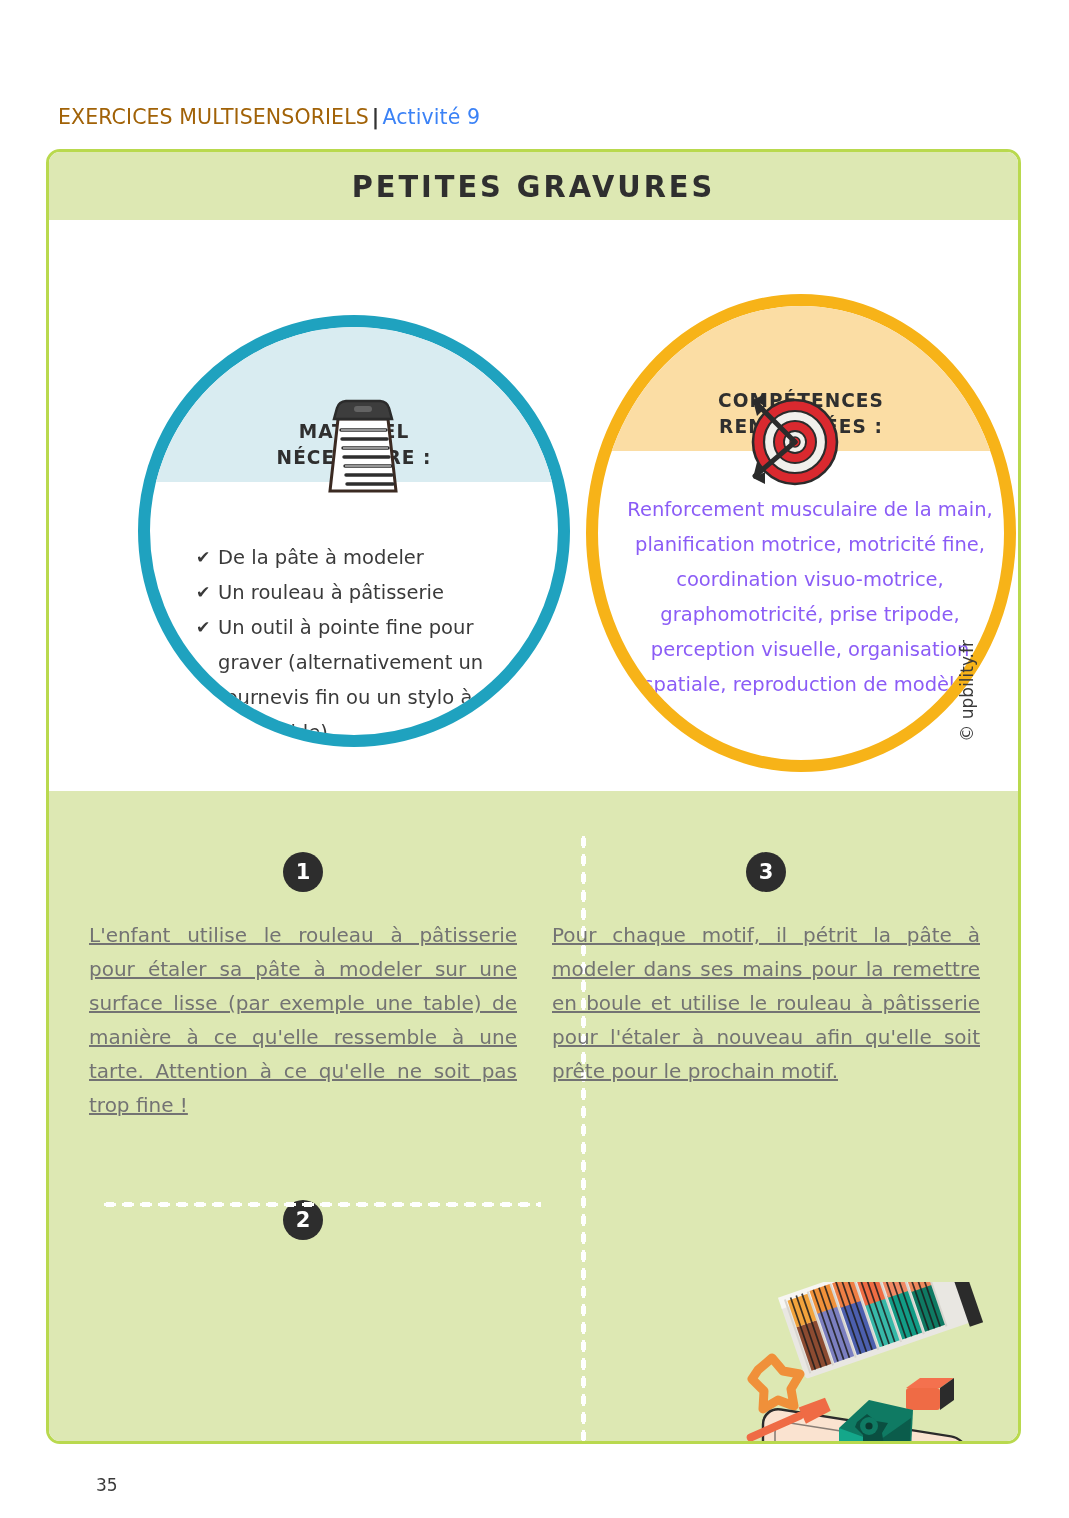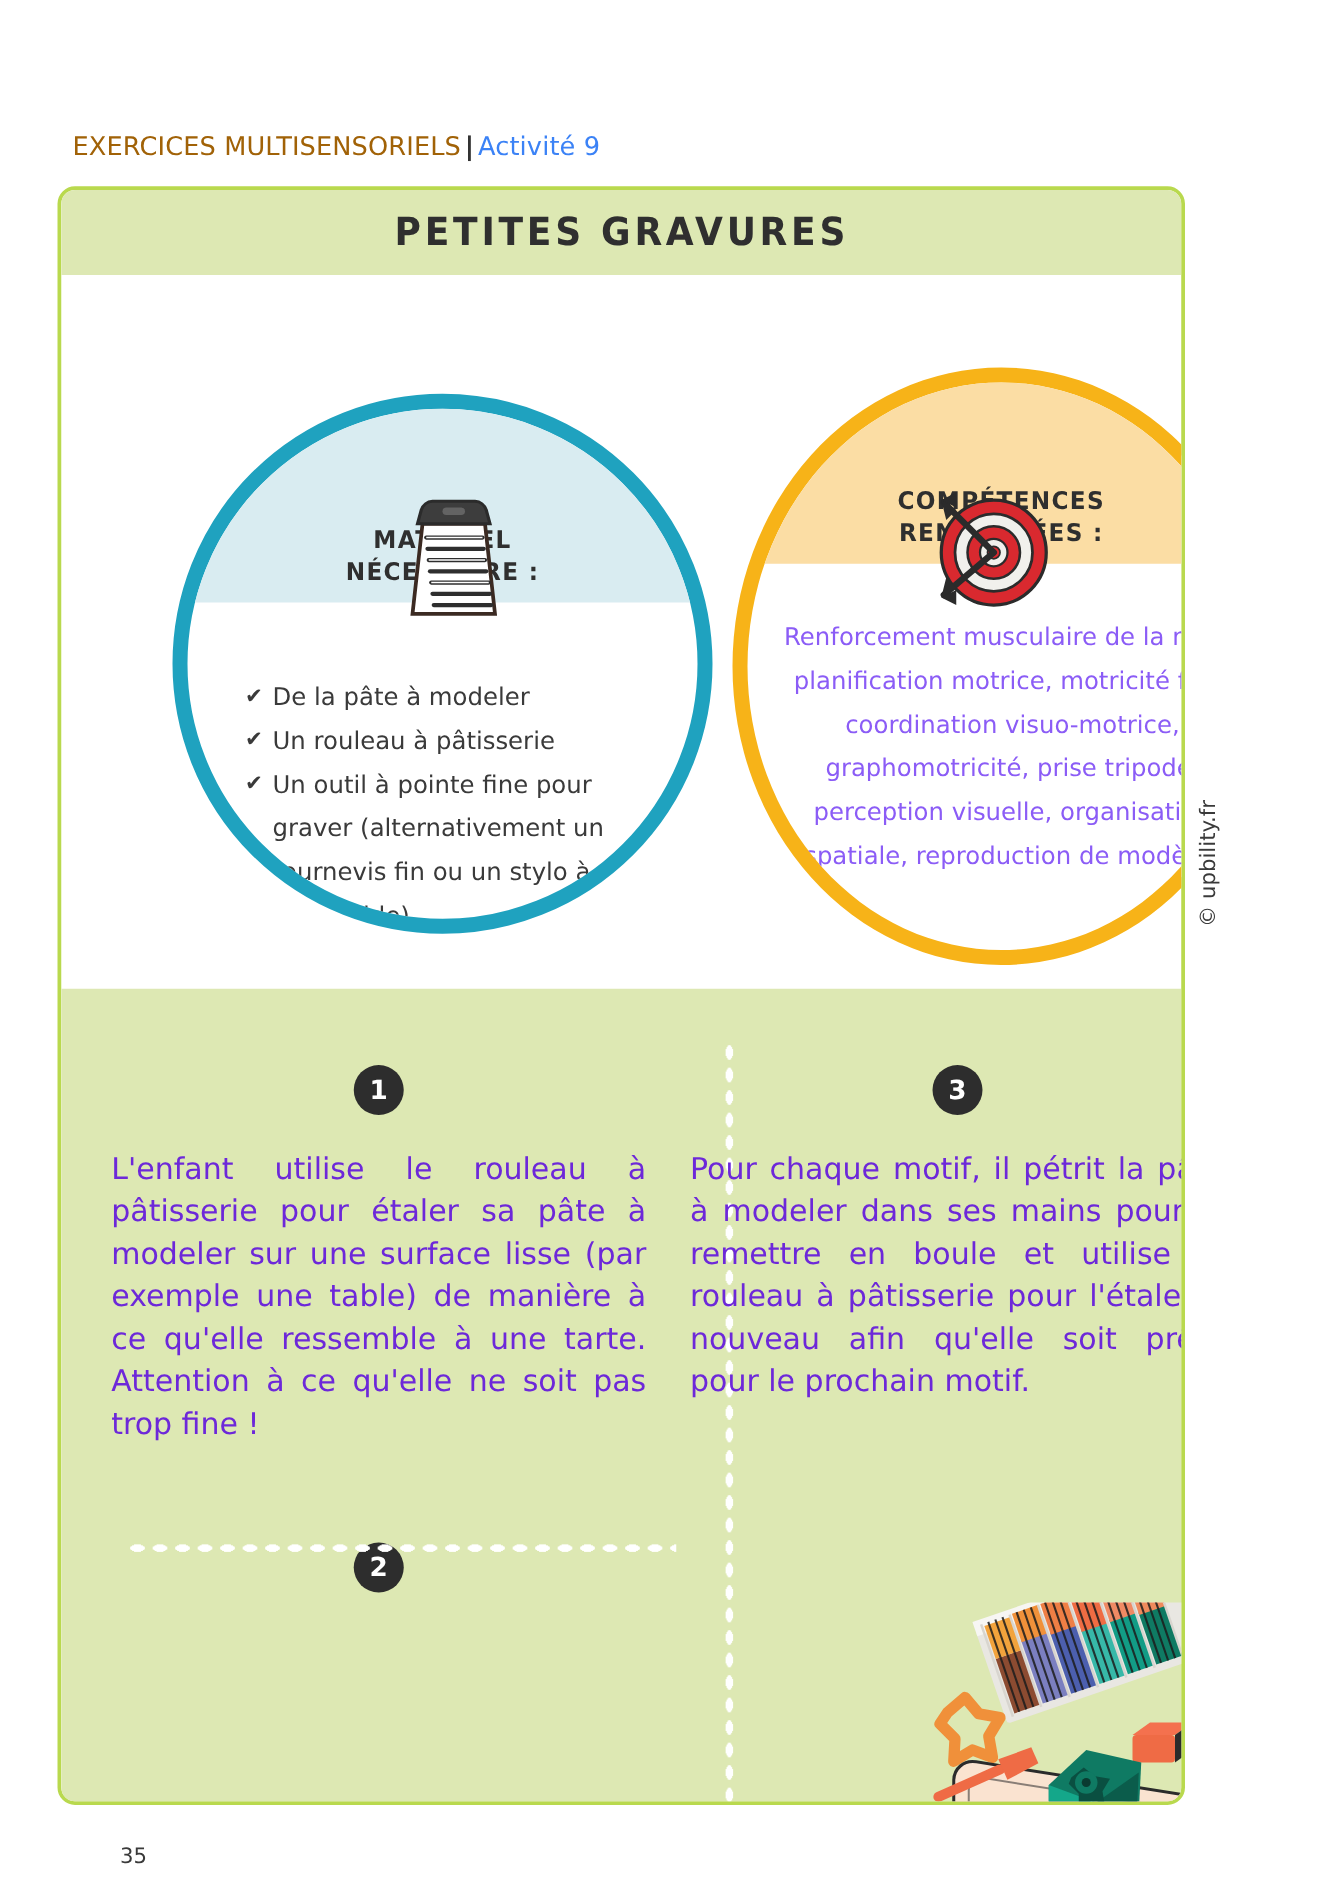--- a/index.html
+++ b/index.html
@@ -16,21 +16,21 @@
     position:absolute;left:58px;top:105px;
     font-size:20.5px;letter-spacing:.1px;color:#2e2e2e;white-space:nowrap;
   }
   .page-header .strong{font-weight:normal;color:#a16207;}
   .page-header .sep{font-weight:bold;color:#333333;padding:0 3px;}
   .page-header .light{font-weight:normal;color:#3b82f6;}
 
   
   .card{
     position:absolute;left:46px;top:149px;
-    width:902px;height:1295px;
+    width:975px;height:1295px;
     border:3px solid #b9d94e;
     border-radius:14px;
     background:#ffffff;
     box-sizing:border-box;
     overflow:hidden;
   }
   .card-title-band{
     position:absolute;left:0;top:0;width:100%;height:68px;
     background:#dde8b3;
     display:flex;align-items:center;justify-content:center;
@@ -121,23 +121,24 @@
   .col-right{left:497px;top:700px;width:440px;}
 
   .step-badge{
     width:40px;height:40px;border-radius:50%;
     background:#2d2d2d;color:#ffffff;
     font-weight:bold;font-size:21px;
     display:flex;align-items:center;justify-content:center;
     margin:0 auto 26px auto;
   }
   .step-text{
-    font-size:24px;line-height:34px;color:#6d28d9;
+    font-size:20px;line-height:34px;color:#737373;
     text-align:justify;text-justify:inter-word;
     padding:0 6px;
+    text-decoration:underline;
   }
   .step-gap{height:44px;}
 
   
   .v-dots{
     position:absolute;left:530px;top:681px;
     width:9px;height:609px;
     background-image:radial-gradient(#ffffff 46%, transparent 47%);
     background-size:9px 18px;background-repeat:repeat-y;
   }

